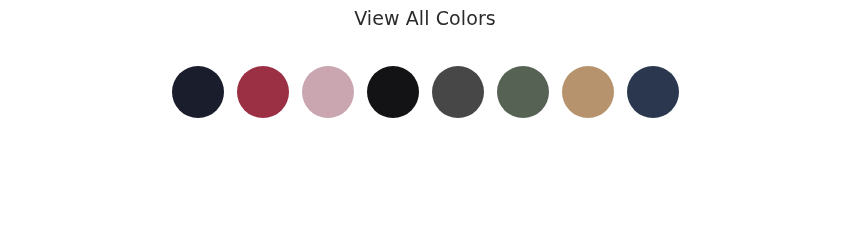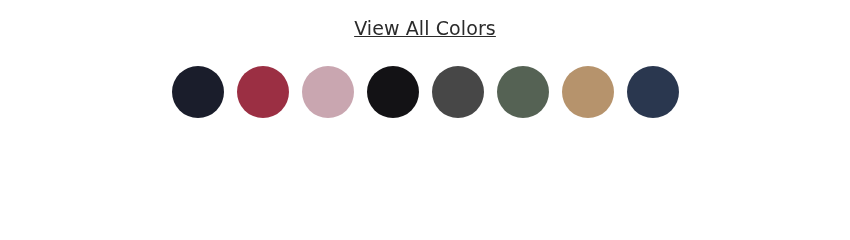--- a/index.html
+++ b/index.html
@@ -18,32 +18,31 @@
   .color-panel {
     position: relative;
     width: 850px;
     height: 235px;
     background: #ffffff;
     box-sizing: border-box;
   }
 
   .panel-title {
     position: absolute;
-    top: 15px;
+    top: 5px;
     left: 0;
     width: 850px;
     text-align: center;
     font-family: "DejaVu Sans", "Liberation Sans", sans-serif;
     font-size: 19px;
     font-weight: 400;
     line-height: 26px;
     color: #2b2b2b;
     letter-spacing: 0.1px;
     white-space: nowrap;
-    text-decoration: underline;
   }
 
   .swatch-row {
     position: absolute;
     top: 66px;
     left: 172px;
     display: flex;
     flex-direction: row;
     align-items: center;
     gap: 13px;

